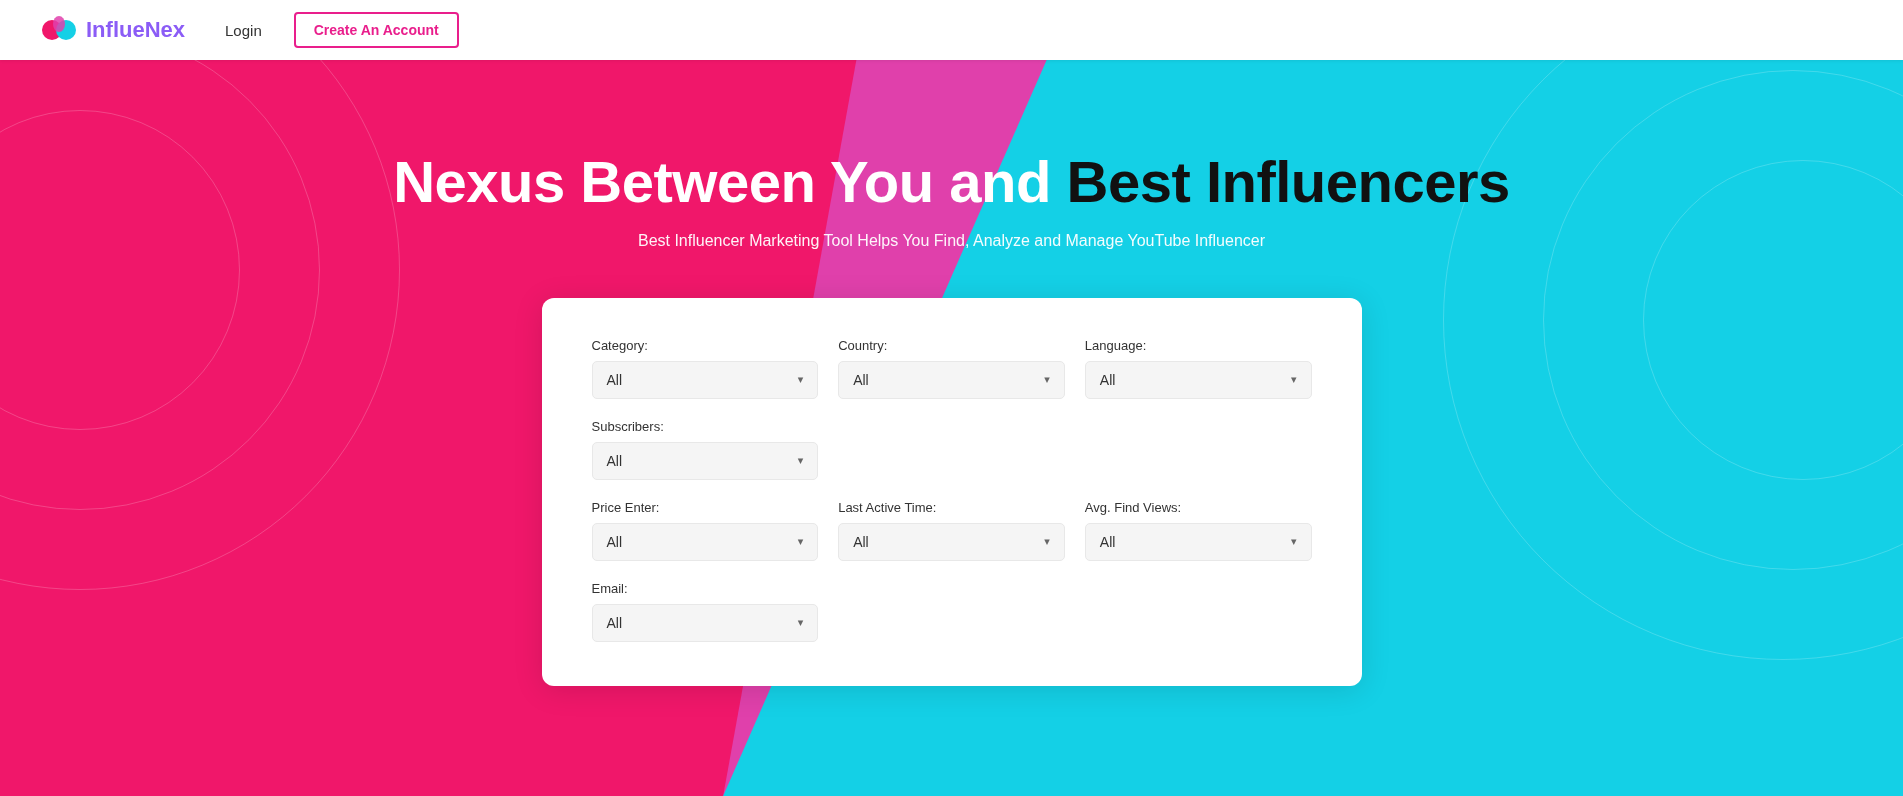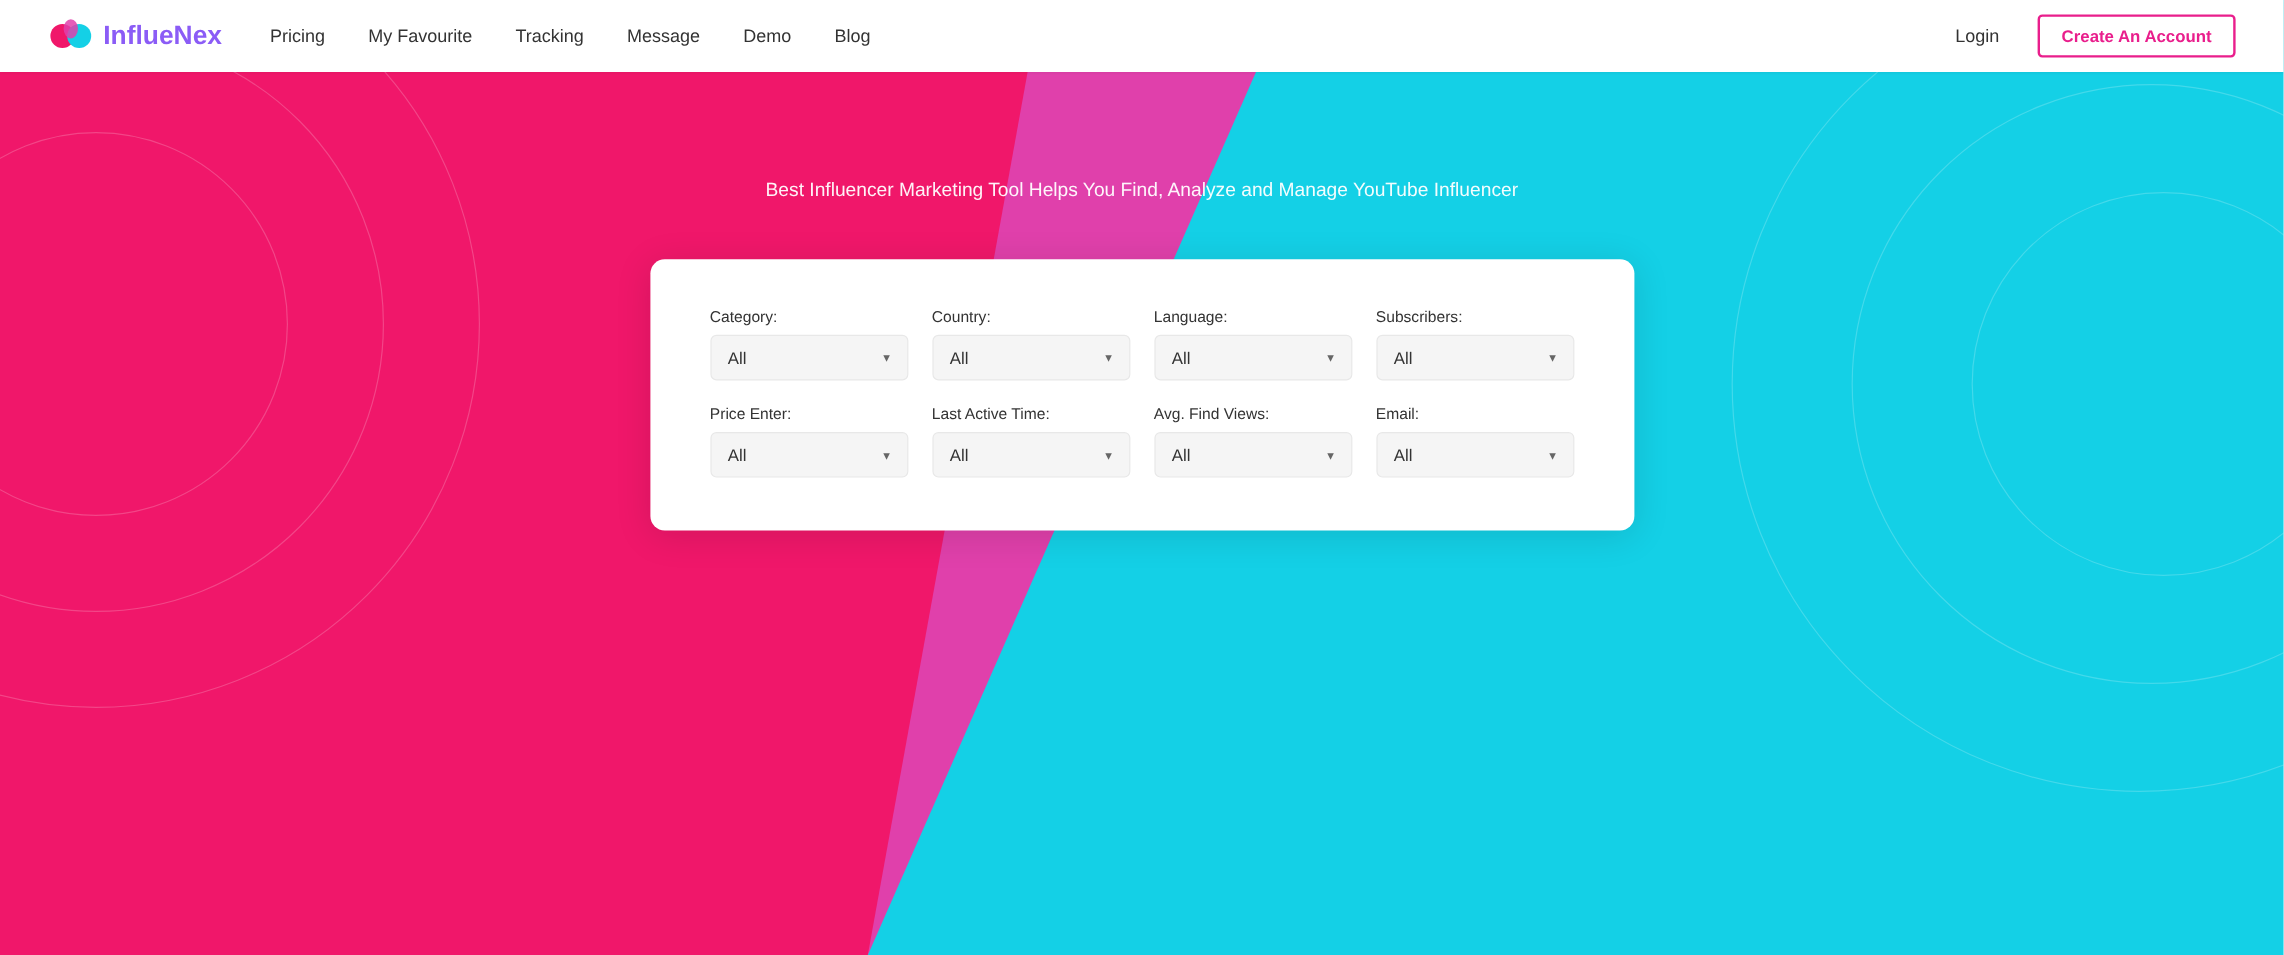--- a/index.html
+++ b/index.html
@@ -181,21 +181,21 @@
       display: flex;
       align-items: center;
       justify-content: center;
       color: #fff;
       font-size: 18px;
     }
 
     
     .filter-row {
       display: grid;
-      grid-template-columns: repeat(4, 1fr);
+      grid-template-columns: repeat(3, 1fr);
       gap: 20px;
       margin-bottom: 20px;
     }
     .filter-row:last-child {
       margin-bottom: 0;
     }
     .filter-group {
       display: flex;
       flex-direction: column;
       gap: 8px;
@@ -230,28 +230,20 @@
 <nav class="navbar">
   <div class="logo-area">
     <svg class="logo-icon" viewBox="0 0 38 38">
       <circle cx="12" cy="19" r="10" fill="#f0176a"></circle>
       <circle cx="26" cy="19" r="10" fill="#14d0e6"></circle>
       <ellipse cx="19" cy="13" rx="6" ry="8" fill="#e040ab" opacity="0.85"></ellipse>
     </svg>
     <span class="logo-text">InflueNex</span>
   </div>
 
-  <div class="nav-links">
-    <a class="nav-link">Pricing</a>
-    <a class="nav-link">My Favourite</a>
-    <a class="nav-link">Tracking</a>
-    <a class="nav-link">Message</a>
-    <a class="nav-link">Demo</a>
-    <a class="nav-link">Blog</a>
-  </div>
 
   <div class="nav-actions">
     <a class="login-link">Login</a>
     <button class="create-account-btn">Create An Account</button>
   </div>
 </nav>
 
 <div class="hero">
 
   <div class="hero-bg">
@@ -262,20 +254,23 @@
     <div class="circle-deco" style="width:320px;height:320px;top:50px;left:-80px;"></div>
     <div class="circle-deco" style="width:480px;height:480px;top:-30px;left:-160px;"></div>
     <div class="circle-deco" style="width:640px;height:640px;top:-110px;left:-240px;"></div>
 
     <div class="circle-deco" style="width:320px;height:320px;top:100px;right:-60px;"></div>
     <div class="circle-deco" style="width:500px;height:500px;top:10px;right:-140px;"></div>
     <div class="circle-deco" style="width:680px;height:680px;top:-80px;right:-220px;"></div>
   </div>
 
   <div class="hero-content">
+    <h1 class="hero-title">
+      <span>Nexus Between You and </span><span class="dark">Best Influencers</span>
+    </h1>
     <p class="hero-subtitle">Best Influencer Marketing Tool Helps You Find, Analyze and Manage YouTube Influencer</p>
 
     <div class="search-card">
 
 
       <div class="filter-row">
         <div class="filter-group">
           <span class="filter-label">Category:</span>
           <div class="filter-select">
             <span>All</span>

